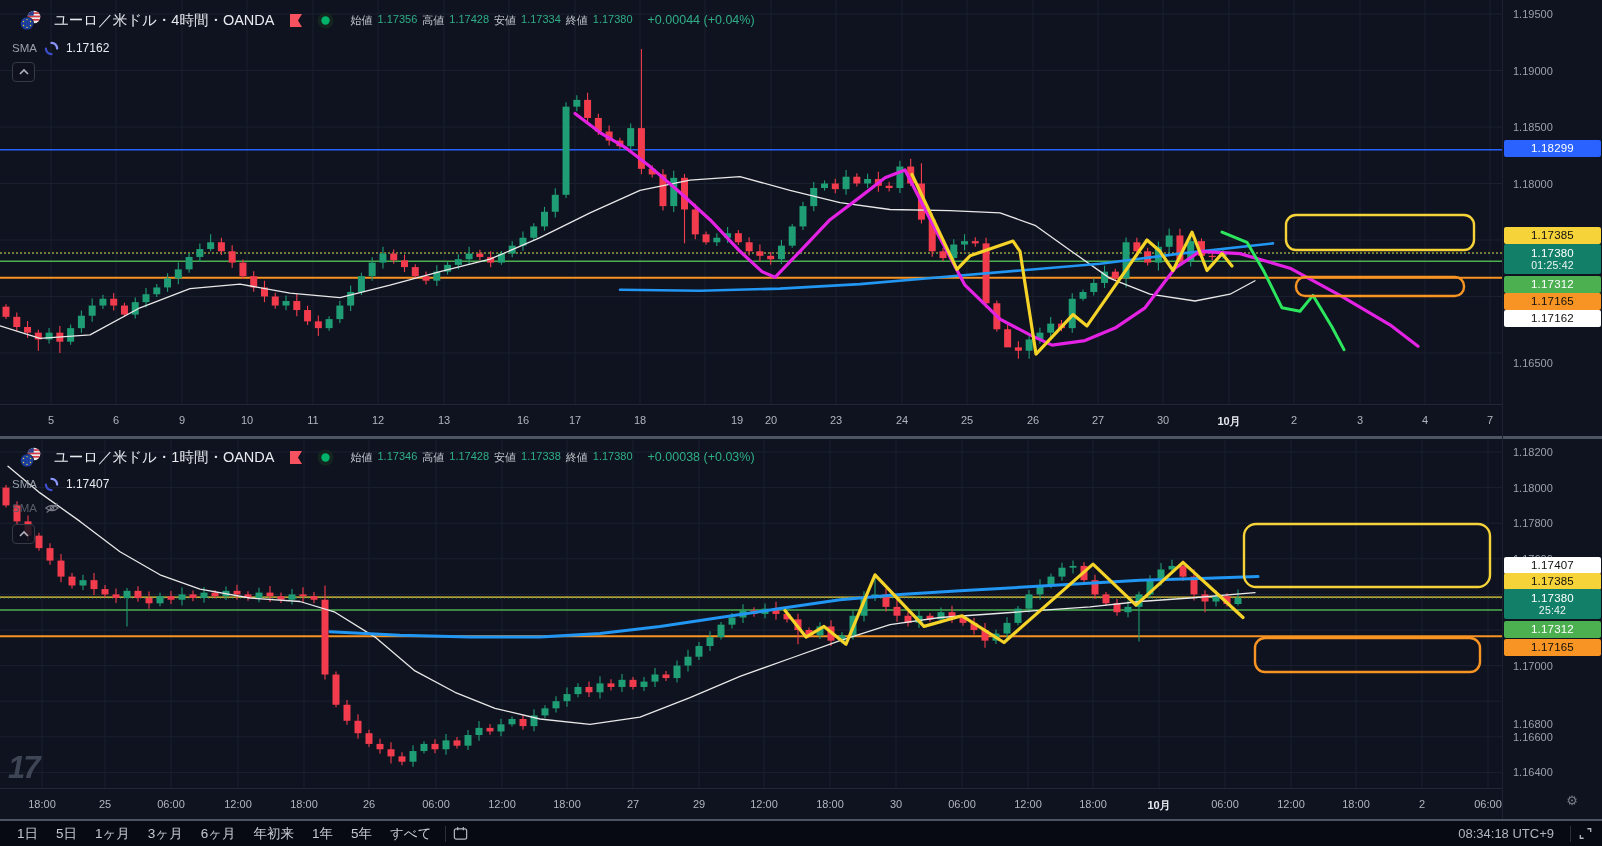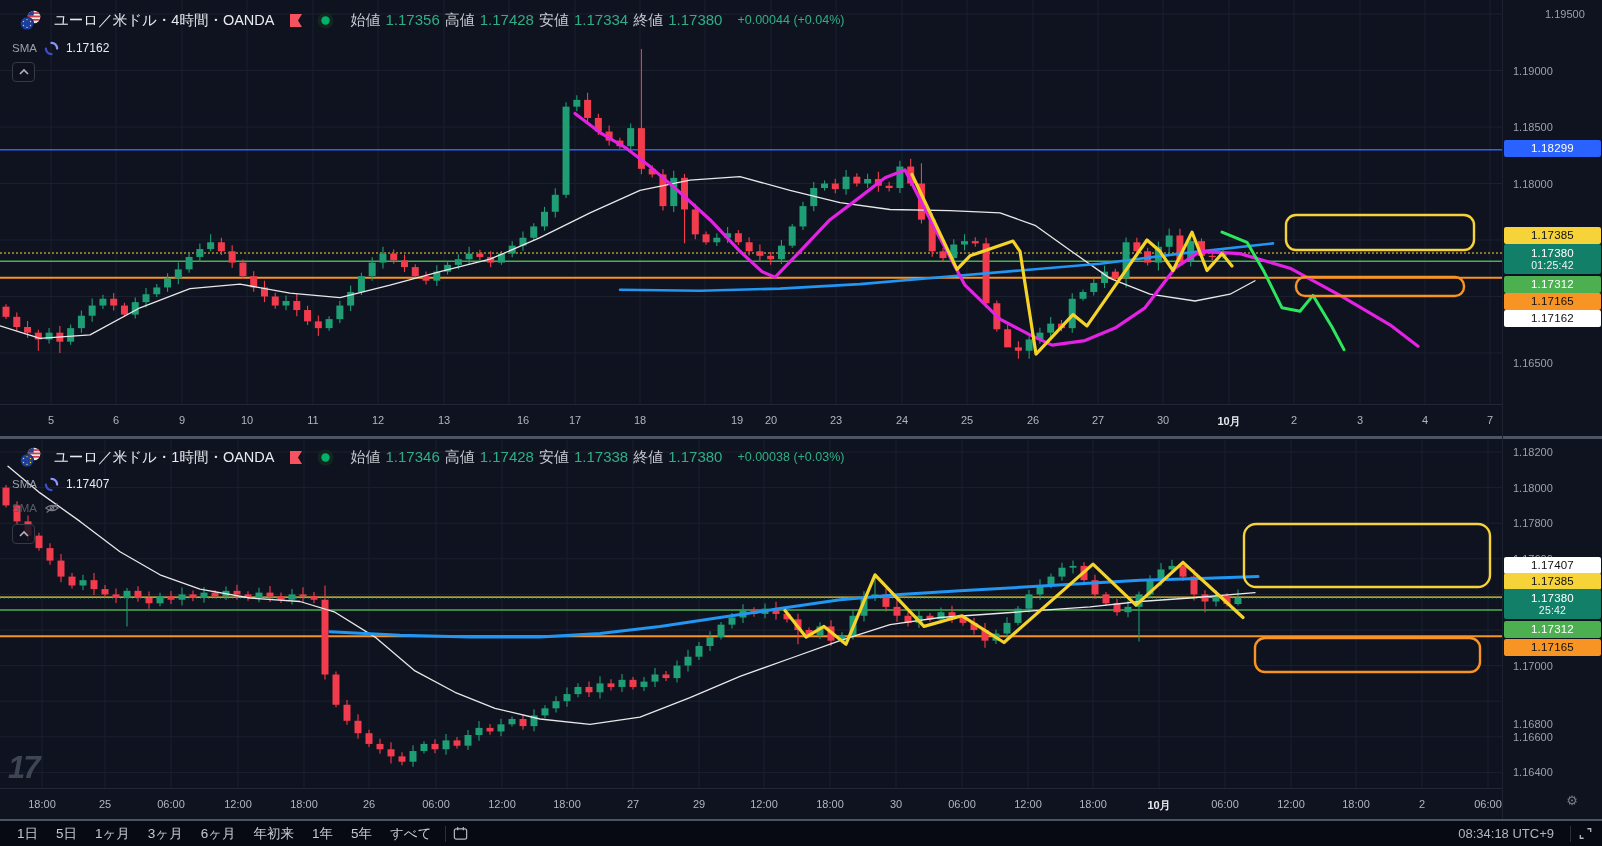--- a/index.html
+++ b/index.html
@@ -22,21 +22,21 @@
               border-left:1px solid #1d2230; }
   .tick { position:absolute; left:10px; font-size:11px; color:#9aa0ac; transform:translateY(-50%); }
   .plabel { position:absolute; left:1px; width:97px; height:17px; font-size:11.5px;
             display:flex; align-items:center; justify-content:center; border-radius:2px;
             line-height:1; letter-spacing:.2px; }
   .plabel.tall { height:30px; flex-direction:column; justify-content:center; gap:1px; }
   .plabel .sub { font-size:10.5px; opacity:.92; }
   .hdr { position:absolute; left:20px; display:flex; align-items:center; gap:13px;
          height:22px; white-space:nowrap; z-index:5; }
   .hdr .title { font-size:14.5px; color:#e8eaf0; cursor:pointer; }
-  .ohlc { display:flex; gap:5px; font-size:15px; margin-left:4px; }
+  .ohlc { display:flex; gap:5px; font-size:11px; margin-left:4px; }
   .ohlc .lab { color:#c6c9d1; }
   .ohlc .val { color:#2fae86; }
   .chg { font-size:12.5px; color:#2fae86; margin-left:2px; }
   .legend-row { position:absolute; left:12px; display:flex; align-items:center; gap:7px;
                 height:18px; font-size:12px; z-index:5; }
   .legend-row .ind { color:#9aa0ac; font-size:11.5px; }
   .legend-row .indval { color:#e8eaf0; font-size:12px; }
   .legend-row.dim .ind { color:#565b68; }
   .chev-btn { position:absolute; left:12px; width:23px; height:20px; background:rgba(15,19,31,.85);
               border:1px solid #363a45; border-radius:4px; display:flex; align-items:center;
@@ -657,21 +657,21 @@
       <span class="month" style="left: 1159px;">10月</span>
       <span style="left: 1225px;">06:00</span>
       <span style="left: 1291px;">12:00</span>
       <span style="left: 1356px;">18:00</span>
       <span style="left: 1422px;">2</span>
       <span style="left: 1488px;">06:00</span>
     </div>
   <div id="sep2" class="separator"></div>
 
   <div id="axis-col">
-      <div class="tick" style="top: 14px; margin-left: 32px;">1.19500</div>
+      <div class="tick" style="top: 14px;">1.19500</div>
       <div class="tick" style="top: 70.5px;">1.19000</div>
       <div class="tick" style="top: 127px;">1.18500</div>
       <div class="tick" style="top: 183.5px;">1.18000</div>
       <div class="tick" style="top: 240px;">1.17500</div>
       <div class="tick" style="top: 296.5px;">1.17000</div>
       <div class="tick" style="top: 363px;">1.16500</div>
       <div class="plabel" style="top: 140px; background: rgb(41, 98, 255); color: rgb(255, 255, 255);">
         <span>1.18299</span>
       </div>
       <div class="plabel" style="top: 227px; background: rgb(246, 211, 57); color: rgb(16, 16, 16);">

